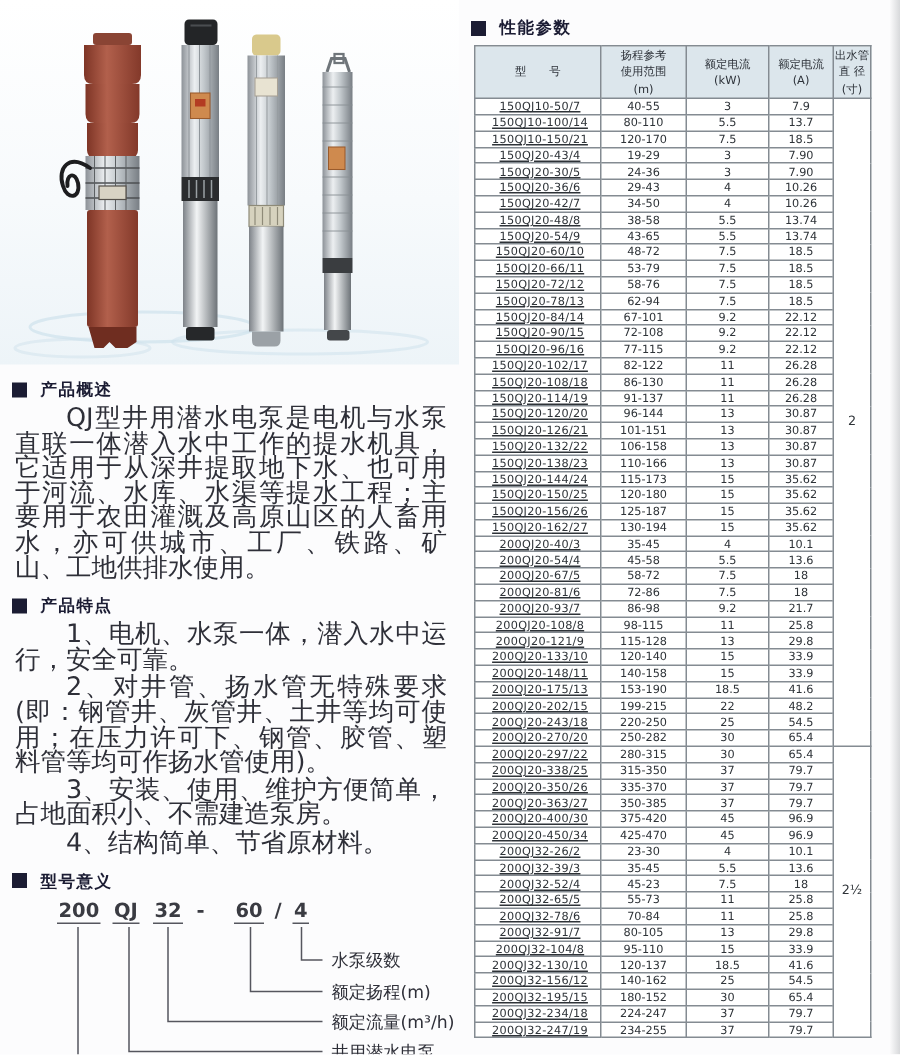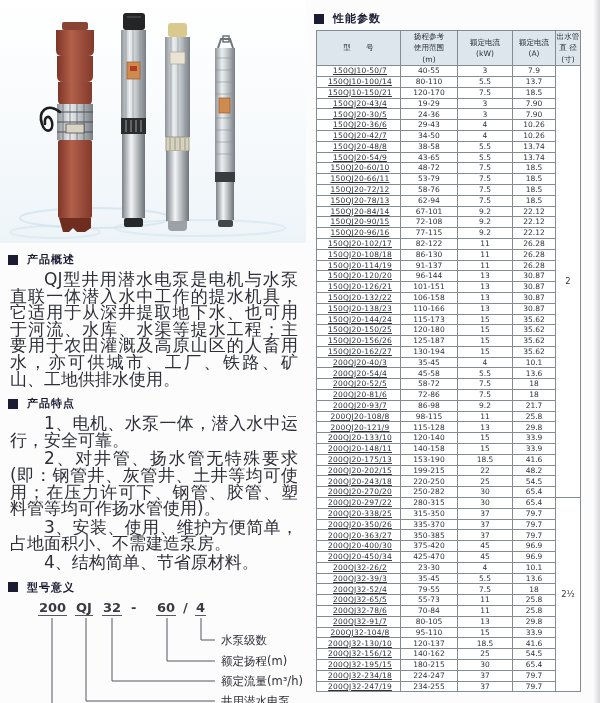--- a/index.html
+++ b/index.html
@@ -404,21 +404,21 @@
             <td>4</td>
             <td>10.1</td>
           </tr>
           <tr>
             <td class="model">200QJ20-54/4</td>
             <td>45-58</td>
             <td>5.5</td>
             <td>13.6</td>
           </tr>
           <tr>
-            <td class="model">200QJ20-52/5</td>
+            <td class="model">200QJ20-67/5</td>
             <td>58-72</td>
             <td>7.5</td>
             <td>18</td>
           </tr>
           <tr>
             <td class="model">200QJ20-81/6</td>
             <td>72-86</td>
             <td>7.5</td>
             <td>18</td>
           </tr>
@@ -520,21 +520,21 @@
             <td>10.1</td>
           </tr>
           <tr>
             <td class="model">200QJ32-39/3</td>
             <td>35-45</td>
             <td>5.5</td>
             <td>13.6</td>
           </tr>
           <tr>
             <td class="model">200QJ32-52/4</td>
-            <td>79-55</td>
+            <td>45-23</td>
             <td>7.5</td>
             <td>18</td>
           </tr>
           <tr>
             <td class="model">200QJ32-65/5</td>
             <td>55-73</td>
             <td>11</td>
             <td>25.8</td>
           </tr>
           <tr>
@@ -562,21 +562,21 @@
             <td>41.6</td>
           </tr>
           <tr>
             <td class="model">200QJ32-156/12</td>
             <td>140-162</td>
             <td>25</td>
             <td>54.5</td>
           </tr>
           <tr>
             <td class="model">200QJ32-195/15</td>
-            <td>180-215</td>
+            <td>180-152</td>
             <td>30</td>
             <td>65.4</td>
           </tr>
           <tr>
             <td class="model">200QJ32-234/18</td>
             <td>224-247</td>
             <td>37</td>
             <td>79.7</td>
           </tr>
           <tr>

